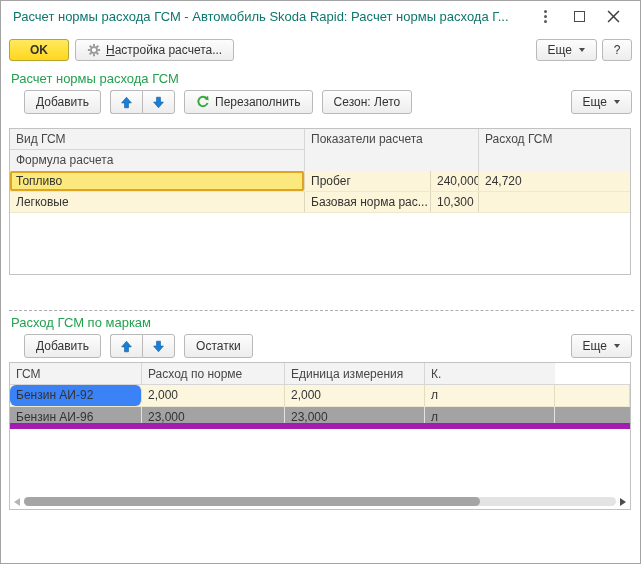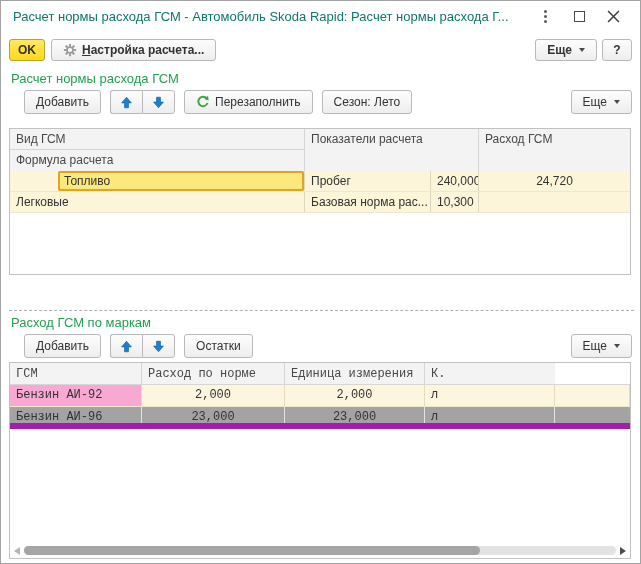--- a/index.html
+++ b/index.html
@@ -27,24 +27,24 @@
   .kebab i { width:3px; height:3px; background:#5a5a5a; border-radius:50%; }
   .maxbox { width:11px; height:11px; border:1.5px solid #4a4a4a; }
 
   
   .btn {
     display:inline-flex; align-items:center; gap:5px; height:24px;
     padding:0 11px; background:linear-gradient(#fdfdfd,#ededed);
     border:1px solid #b9b9b9; border-radius:3px; font-size:12px; color:#333;
     white-space:nowrap; cursor:default;
   }
-  .btn-sm { height:22px;font-weight:bold; }
+  .btn-sm { height:22px; }
   .btn-ok {
     background:linear-gradient(#ffe95e,#ffd71e);
-    border:1px solid #b3a433; font-weight:bold; padding:0 8px;
+    border:1px solid #b3a433; font-weight:bold; padding:0 20px;
   }
   .btn-help { width:30px; justify-content:center; padding:0; }
   .caret {
     width:0; height:0; border-left:3.5px solid transparent; border-right:3.5px solid transparent;
     border-top:4px solid #4a4a4a; margin-left:2px;
   }
   .btn-group { display:inline-flex; }
   .btn-group .btn { padding:0 9px; }
   .btn-group .btn:first-child { border-radius:3px 0 0 3px; border-right:none; }
   .btn-group .btn:last-child { border-radius:0 3px 3px 0; }
@@ -76,35 +76,35 @@
   .hdr-cell.last { border-right:none; }
 
   
   .t1-header { display:grid; grid-template-columns:295px 174px 1fr; height:42px; border-bottom:1px solid #d6d6d6; }
   .t1-h-col1 { display:flex; flex-direction:column; border-right:1px solid #d6d6d6; }
   .t1-h-col1 .hdr-cell { border-right:none; height:21px; }
   .t1-h-col1 .hdr-cell:first-child { border-bottom:1px solid #d6d6d6; }
   .t1-row { display:grid; grid-template-columns:295px 126px 48px 1fr; height:21px; background:#fcf5da; border-bottom:1px solid #eee8cd; }
   .t1-row .cell { line-height:20px; padding:0 6px; white-space:nowrap; overflow:hidden; border-right:1px solid #ddd7bf; }
   .t1-row .cell.last { border-right:none; }
-  .cell.num { text-align:center; }
+  .cell.num { text-align:left; }
   .cell-focused {
-    background:#fce97d; box-shadow:inset 0 0 0 2px #e0a423; border-radius:2px;margin-left:48px;
+    background:#fce97d; box-shadow:inset 0 0 0 2px #e0a423; border-radius:2px;
   }
   .tbl-empty { flex:1; background:#fff; }
 
   
   .t2-header { display:grid; grid-template-columns:132px 143px 140px 130px 1fr; height:22px; border-bottom:1px solid #d6d6d6; }
   .t2-header .hdr-cell { padding-top:4px; }
   .t2-row { display:grid; grid-template-columns:132px 143px 140px 130px 1fr; height:22px; }
   .t2-row .cell { line-height:21px; padding:0 6px; white-space:nowrap; overflow:hidden; border-right:1px solid #e2e2e2; }
   .t2-row .cell.last { border-right:none; }
   .t2-row.selected { background:#fdf6df; border-bottom:1px solid #efe8cc; }
   .t2-row.selected .cell { border-right:1px solid #e4dcba; }
-  .t2-row.selected .cell-current { background:#f9a8d4; }
+  .t2-row.selected .cell-current { background:#3b82f6;border-radius:6px; }
   .t2-row.plain { background:#a3a3a3; border-bottom:6px solid #a21caf; }
 
   .splitter { position:absolute; left:8px; width:625px; height:0; border-top:1px dashed #adadad; }
 
   
   .hscroll {
     position:absolute; left:4px; right:4px; bottom:2px; height:11px;
     display:flex; align-items:center; gap:4px;
   }
   .sb-arrow-left { width:0; height:0; border-top:4.5px solid transparent; border-bottom:4.5px solid transparent; border-right:6px solid #b5b5b5; }
@@ -251,21 +251,21 @@
     </span>
     <button class="btn">
       <span>Остатки</span>
     </button>
     <button class="btn right">
       <span>Еще</span>
       <span class="caret"></span>
     </button>
   </div>
 
-  <div class="tbl" style="top:361px; height:197px;font-family:Liberation Mono, monospace;">
+  <div class="tbl" style="top:361px; height:148px;">
     <div class="t2-header">
       <div class="hdr-cell">ГСМ</div>
       <div class="hdr-cell">Расход по норме</div>
       <div class="hdr-cell">Единица измерения</div>
       <div class="hdr-cell last">К.</div>
     </div>
     <div class="t2-row selected">
       <div class="cell cell-current">Бензин АИ-92</div>
       <div class="cell num">2,000</div>
       <div class="cell num">2,000</div>

